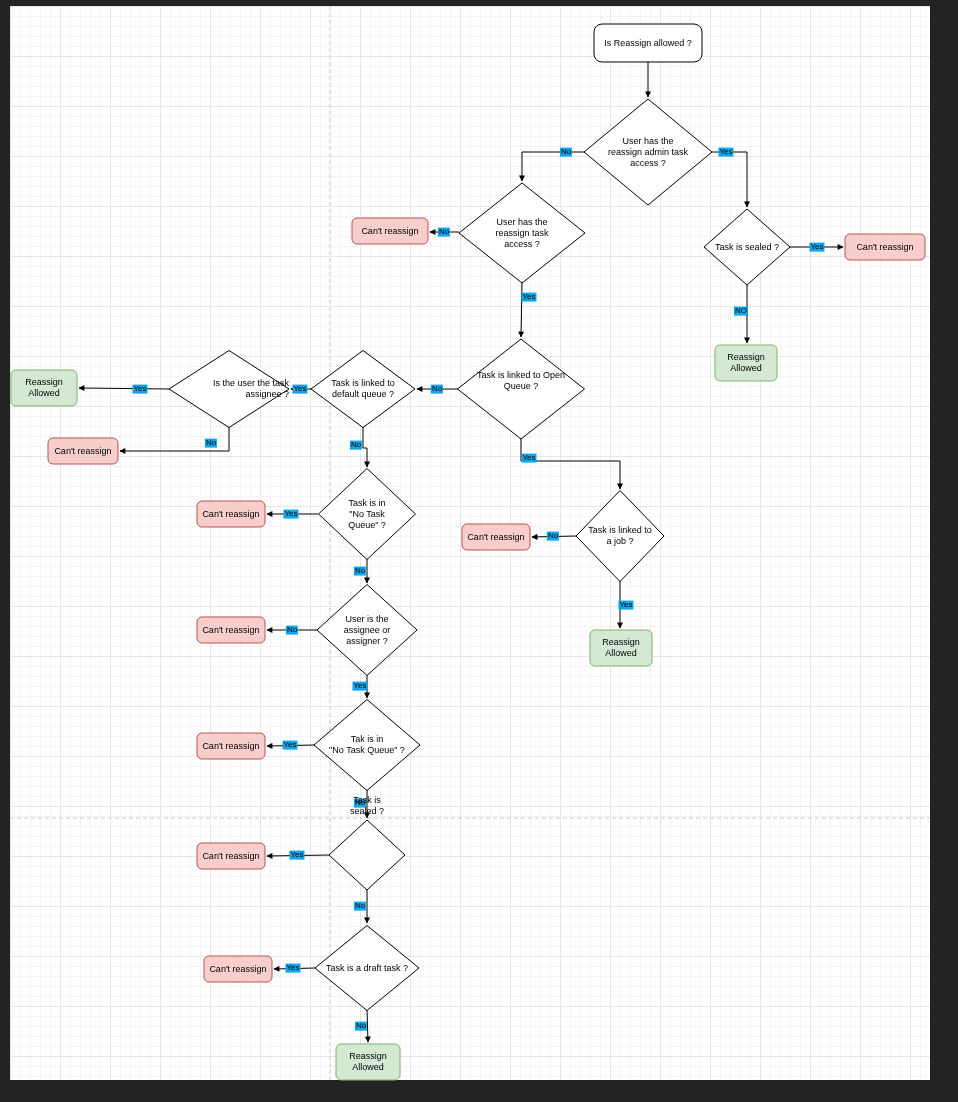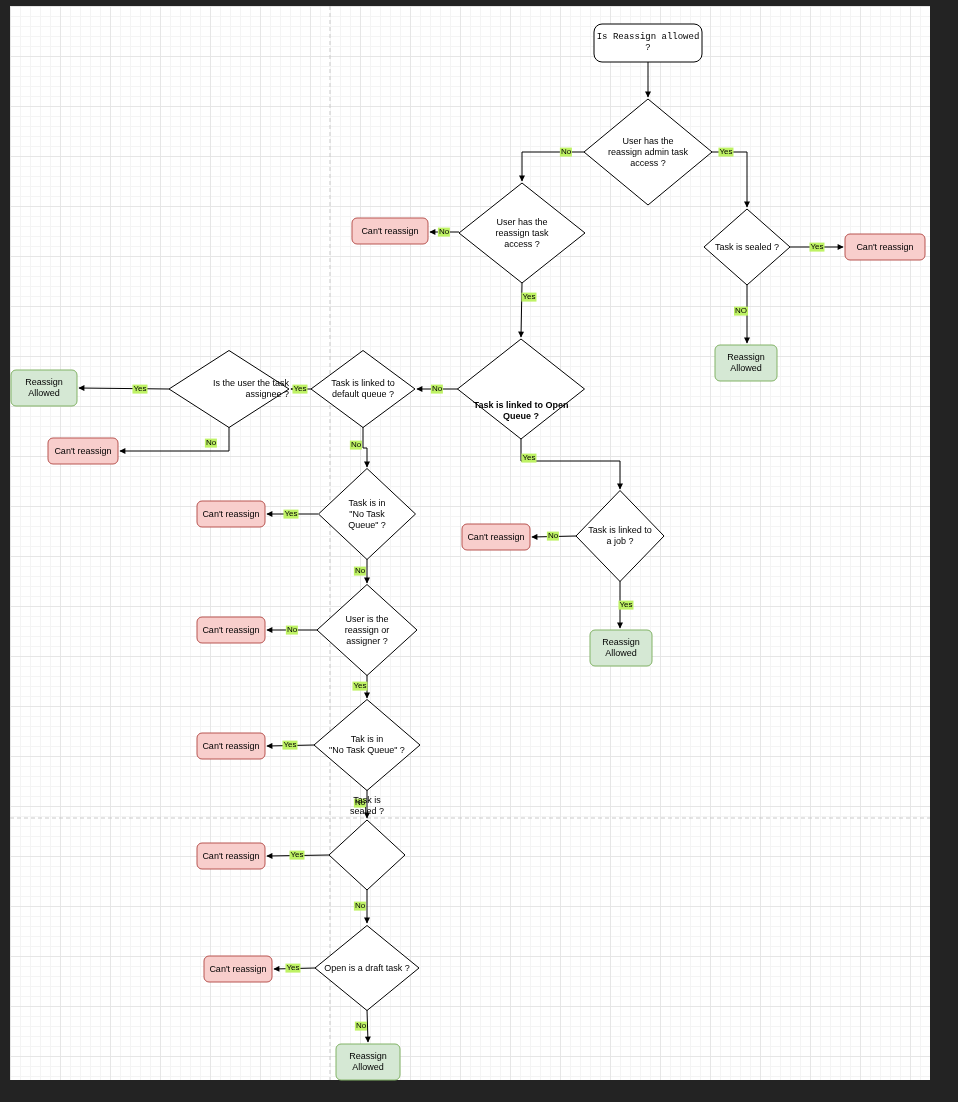--- a/index.html
+++ b/index.html
@@ -23,21 +23,21 @@
   #diagram-svg { position:absolute; left:0; top:0; }
   #label-layer { position:absolute; left:0; top:0; width:958px; height:1102px; pointer-events:none; }
   .node-label {
     position:absolute; transform:translate(-50%,-50%);
     text-align:center; color:#000;
     font-size:9px; line-height:1.2;
     white-space:pre-line;
   }
   .edge-label {
     position:absolute; transform:translate(-50%,-50%);
-    background:#bef264; padding:0 1px;
+    background:#0ea5e9; padding:0 1px;
     color:#000; font-size:8px; line-height:1.1;
   }
   .guide { stroke:#c9c9c9; stroke-width:1; stroke-dasharray:4 3; }
   polyline.edge { fill:none; stroke-width:1; }
   polygon, rect.nodeshape { stroke-width:1; }
 </style>
 </head>
 <body>
 
 <div class="canvas"></div>
@@ -125,56 +125,56 @@
     <div class="edge-label" style="left: 292px; top: 630px;">No</div>
     <div class="edge-label" style="left: 360px; top: 686px;">Yes</div>
     <div class="edge-label" style="left: 290px; top: 745px;">Yes</div>
     <div class="edge-label" style="left: 360px; top: 803px;">No</div>
     <div class="edge-label" style="left: 297px; top: 855px;">Yes</div>
     <div class="edge-label" style="left: 360px; top: 906px;">No</div>
     <div class="edge-label" style="left: 293px; top: 968px;">Yes</div>
     <div class="edge-label" style="left: 361px; top: 1026px;">No</div>
     <div class="edge-label" style="left: 553px; top: 536px;">No</div>
     <div class="edge-label" style="left: 626px; top: 605px;">Yes</div>
-    <div class="node-label" style="left: 648px; top: 43px; width: 108px; font-family: Liberation Mono, monospace;">Is Reassign allowed ?</div>
+    <div class="node-label" style="left: 648px; top: 43px; width: 108px;">Is Reassign allowed ?</div>
     <div class="node-label" style="left: 648px; top: 152px; width: 128px;">User has the
 reassign admin task
 access ?</div>
     <div class="node-label" style="left: 522px; top: 233px; width: 126px;">User has the
 reassign task
 access ?</div>
     <div class="node-label" style="left: 747px; top: 247px; width: 86px;">Task is sealed ?</div>
     <div class="node-label" style="left: 390px; top: 231px; width: 76px;">Can't reassign</div>
     <div class="node-label" style="left: 885px; top: 247px; width: 80px;">Can't reassign</div>
     <div class="node-label" style="left: 746px; top: 363px; width: 62px;">Reassign
 Allowed</div>
-    <div class="node-label" style="left: 521px; top: 411px; width: 127px; font-weight: bold;">Task is linked to Open
+    <div class="node-label" style="left: 521px; top: 381px; width: 127px;">Task is linked to Open
 Queue ?</div>
     <div class="node-label" style="left: 363px; top: 389px; width: 104px;">Task is linked to
 default queue ?</div>
     <div class="node-label" style="left: 229px; top: 389px; width: 120px; text-align: right;">Is the user the task
 assignee ?</div>
     <div class="node-label" style="left: 44px; top: 388px; width: 66px;">Reassign
 Allowed</div>
     <div class="node-label" style="left: 83px; top: 451px; width: 70px;">Can't reassign</div>
     <div class="node-label" style="left: 367px; top: 514px; width: 97px;">Task is in
 "No Task
 Queue" ?</div>
     <div class="node-label" style="left: 231px; top: 514px; width: 68px;">Can't reassign</div>
     <div class="node-label" style="left: 367px; top: 630px; width: 100px;">User is the
-reassign or
+assignee or
 assigner ?</div>
     <div class="node-label" style="left: 231px; top: 630px; width: 68px;">Can't reassign</div>
     <div class="node-label" style="left: 367px; top: 745px; width: 106px; text-align: center;">Tak is in
 "No Task Queue" ?</div>
     <div class="node-label" style="left: 231px; top: 746px; width: 68px;">Can't reassign</div>
     <div class="node-label" style="left: 367px; top: 806px; width: 76px;">Task is
 sealed ?</div>
     <div class="node-label" style="left: 231px; top: 856px; width: 68px;">Can't reassign</div>
-    <div class="node-label" style="left: 367px; top: 968px; width: 104px;">Open is a draft task ?</div>
+    <div class="node-label" style="left: 367px; top: 968px; width: 104px;">Task is a draft task ?</div>
     <div class="node-label" style="left: 238px; top: 969px; width: 68px;">Can't reassign</div>
     <div class="node-label" style="left: 368px; top: 1062px; width: 64px;">Reassign
 Allowed</div>
     <div class="node-label" style="left: 620px; top: 536px; width: 88px;">Task is linked to
 a job ?</div>
     <div class="node-label" style="left: 496px; top: 537px; width: 68px;">Can't reassign</div>
     <div class="node-label" style="left: 621px; top: 648px; width: 62px;">Reassign
 Allowed</div>
   </div>
 

